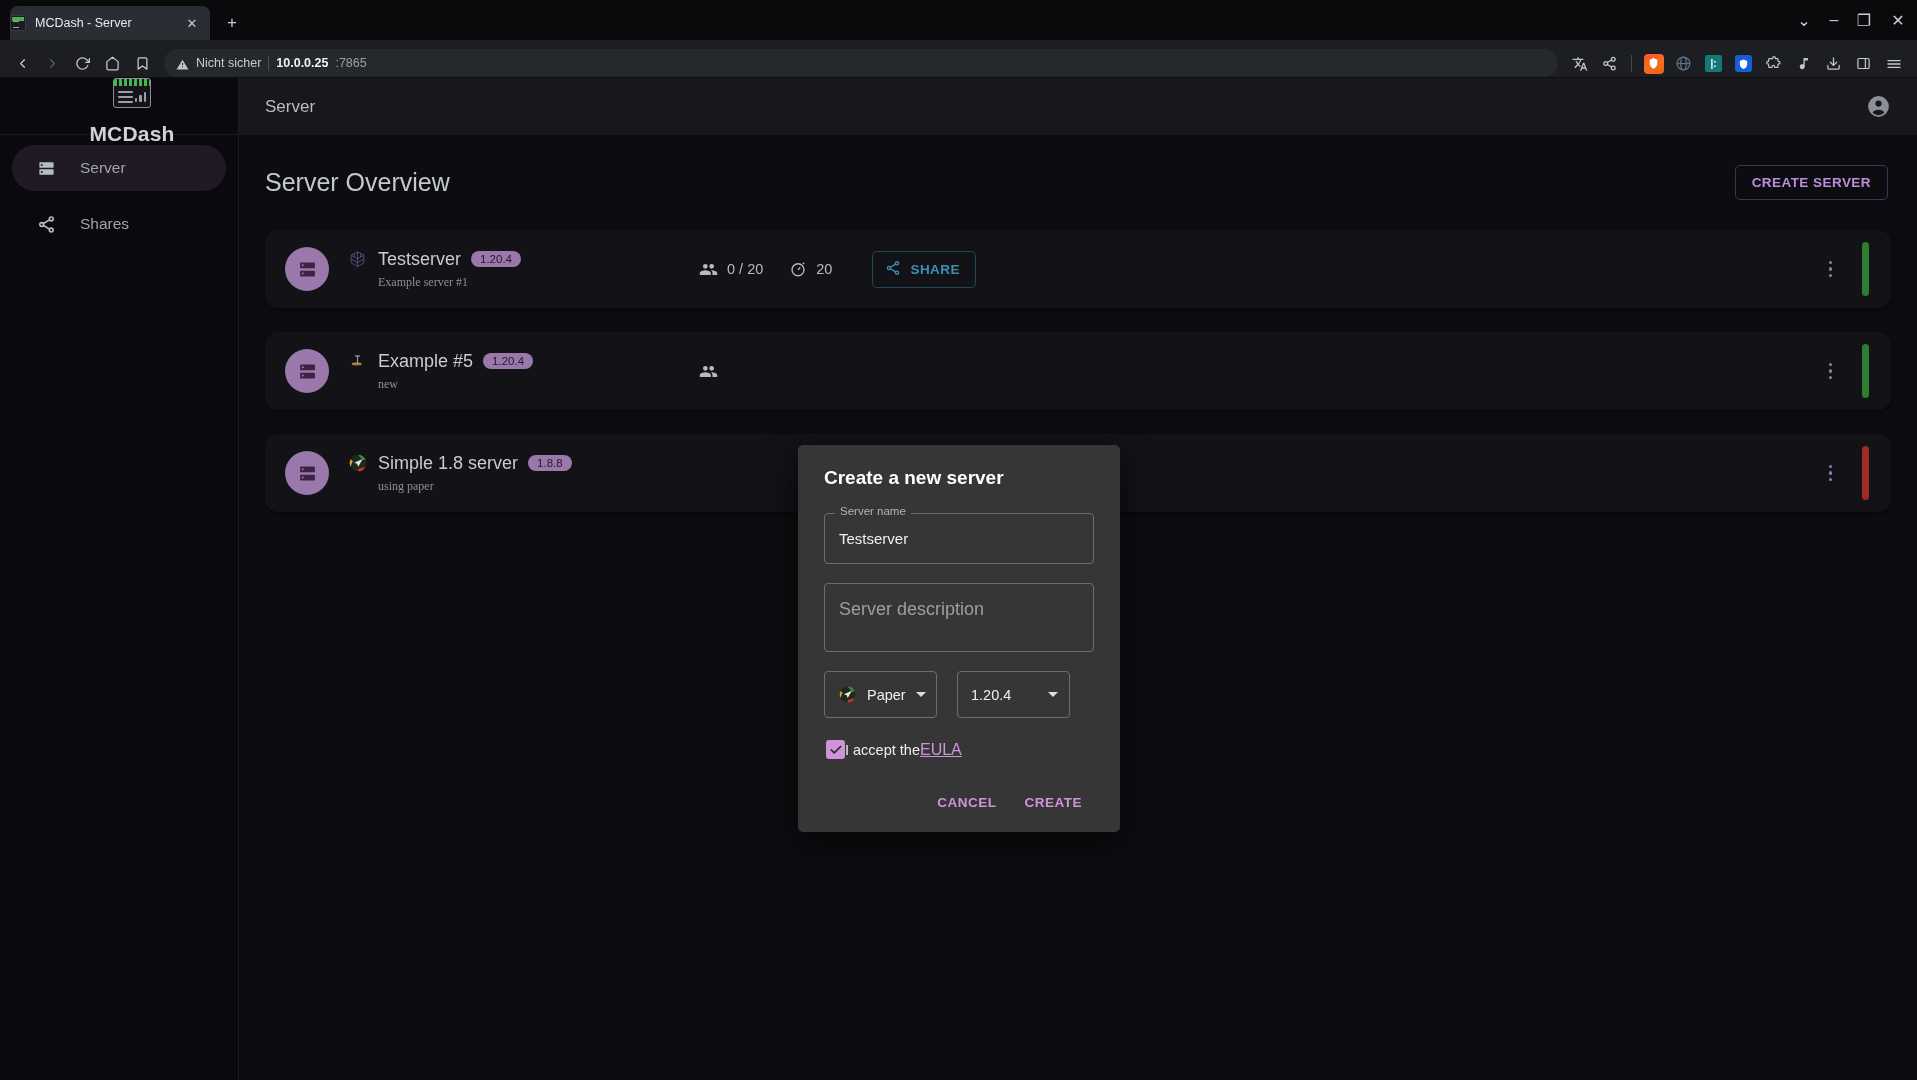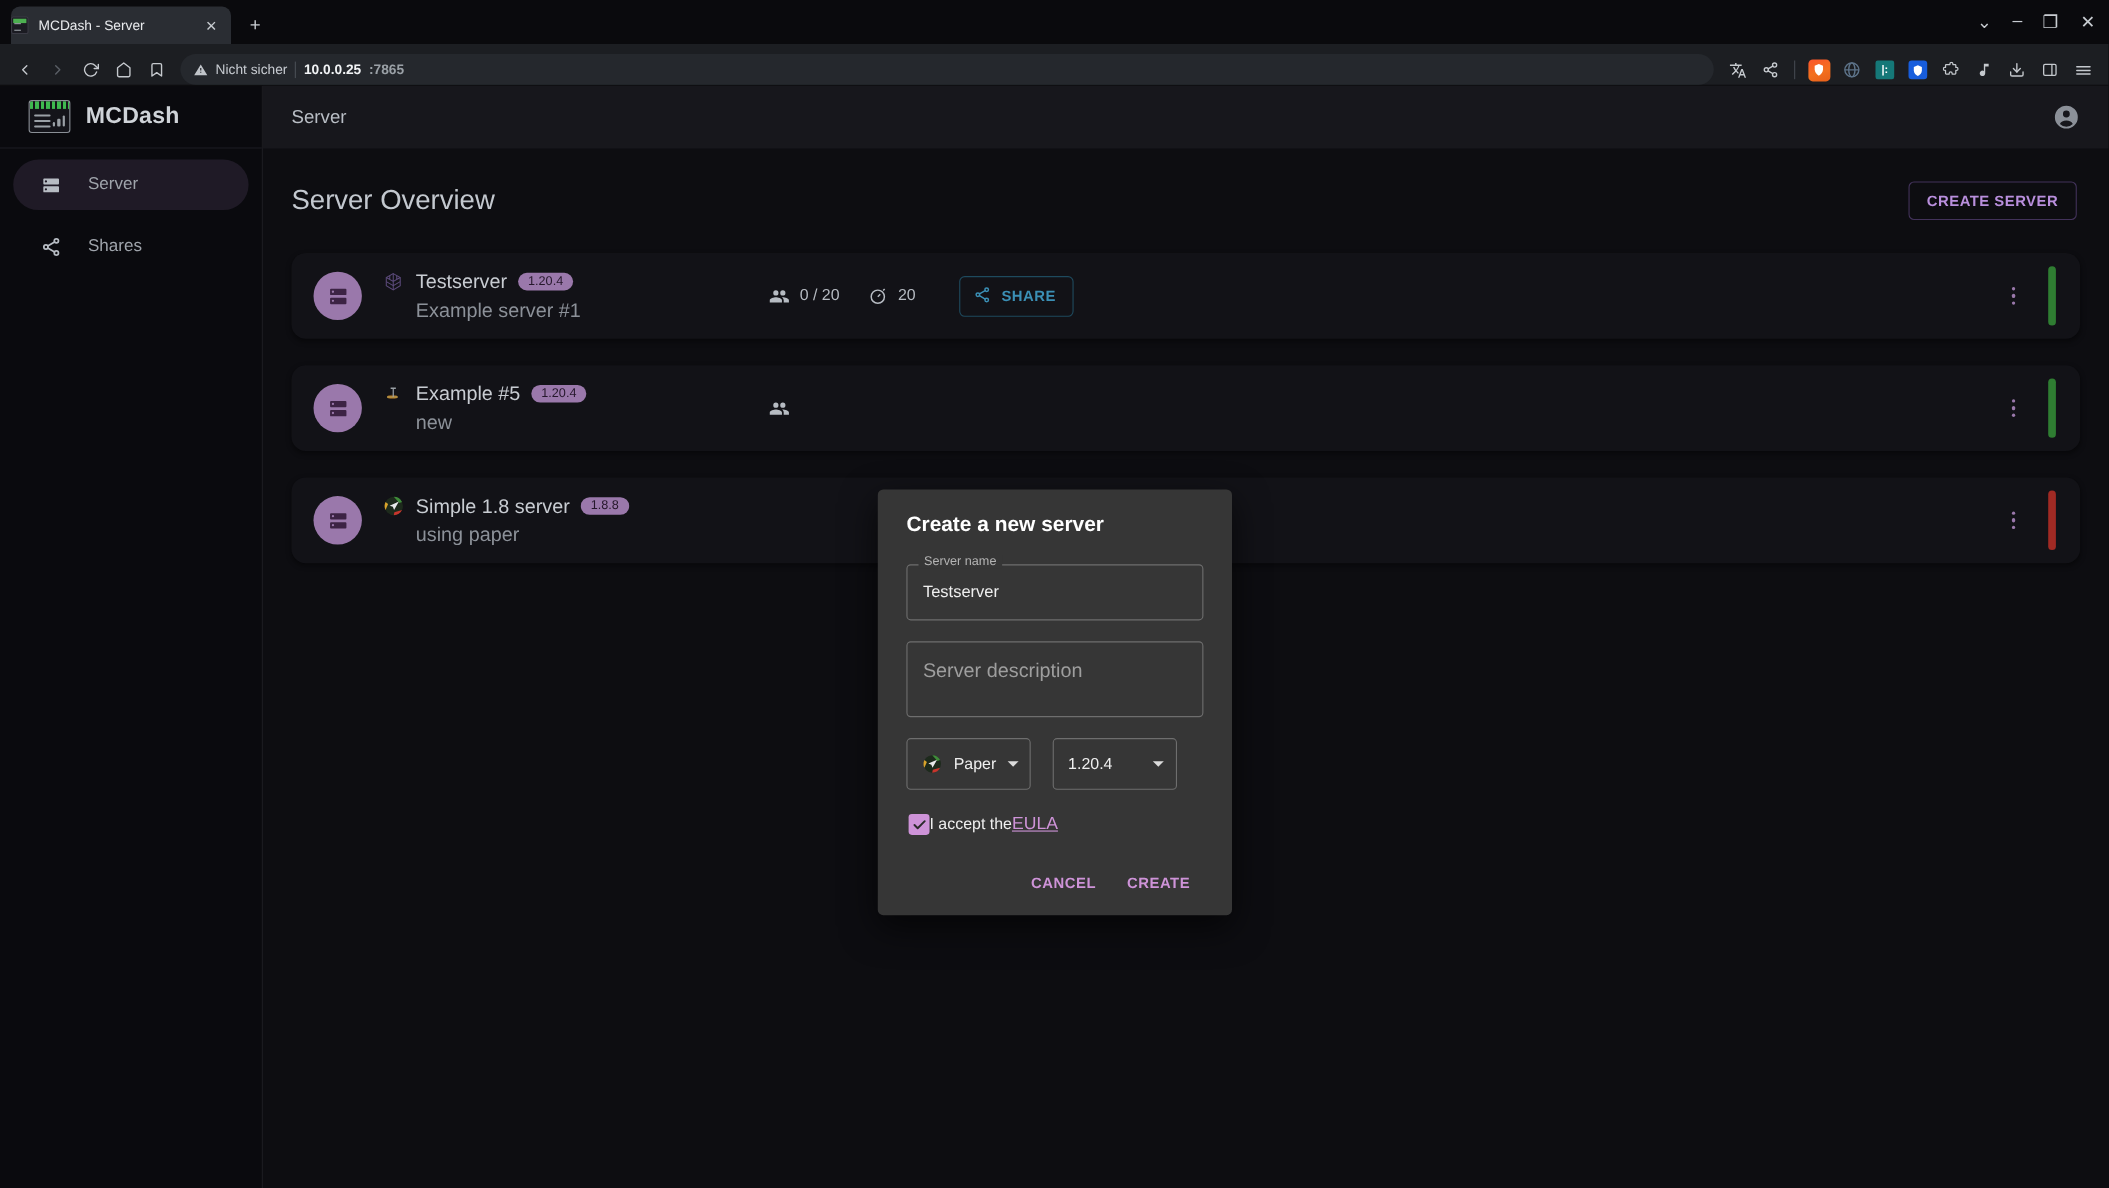--- a/index.html
+++ b/index.html
@@ -137,21 +137,21 @@
     flex: 0 0 auto;
   }
   .url-host {
     color: #f1f3f5;
     font-size: 12.5px;
     font-weight: 700;
   }
   .url-port {
     color: #9aa0a6;
     font-size: 12.5px;
-    font-weight: 700;
+    font-weight: 400;
   }
   .tb-icons { display: flex; align-items: center; gap: 3px; flex: 0 0 auto; }
   .tb-icon {
     width: 27px; height: 27px;
     display: flex; align-items: center; justify-content: center;
     color: #c5c9ce;
     border-radius: 4px;
   }
   .tb-divider { width: 1px; height: 17px; background: #44484f; margin: 0 5px; }
   .brave-lion {
@@ -188,20 +188,21 @@
     border-right: 1px solid #1c1c22;
     flex: 0 0 auto;
   }
   .brand {
     height: 57px;
     display: flex;
     align-items: center;
     gap: 14px;
     padding-left: 26px;
     border-bottom: 1px solid #1c1c22;
+    flex-direction: column;
   }
   .brand-logo {
     width: 38px; height: 30px;
     border-radius: 3px;
     background: #14141a;
     border: 1.5px solid #8a8f96;
     position: relative;
     flex: 0 0 auto;
     overflow: hidden;
   }
@@ -325,21 +326,21 @@
   }
   .sc-name { color: #c8ccd2; font-size: 18px; font-weight: 400; white-space: nowrap; }
   .sc-ver {
     background: #9a78ab;
     color: #26182c;
     font-size: 11.5px;
     border-radius: 9px;
     padding: 2px 9px;
     font-weight: 500;
   }
-  .sc-desc { color: #8c9199; font-size: 18px; margin-top: 5px; padding-left: 31px; }
+  .sc-desc { color: #8c9199; font-size: 12px; margin-top: 5px; padding-left: 31px; font-family: Liberation Serif, serif; }
   .sc-stats {
     display: flex;
     align-items: center;
     gap: 26px;
     flex: 0 0 auto;
     margin-left: 12px;
   }
   .stat { display: flex; align-items: center; gap: 9px; color: #b6bbc2; font-size: 14.5px; }
   .stat .sic { color: #b6bbc2; display: flex; align-items: center; }
   .share-btn {

